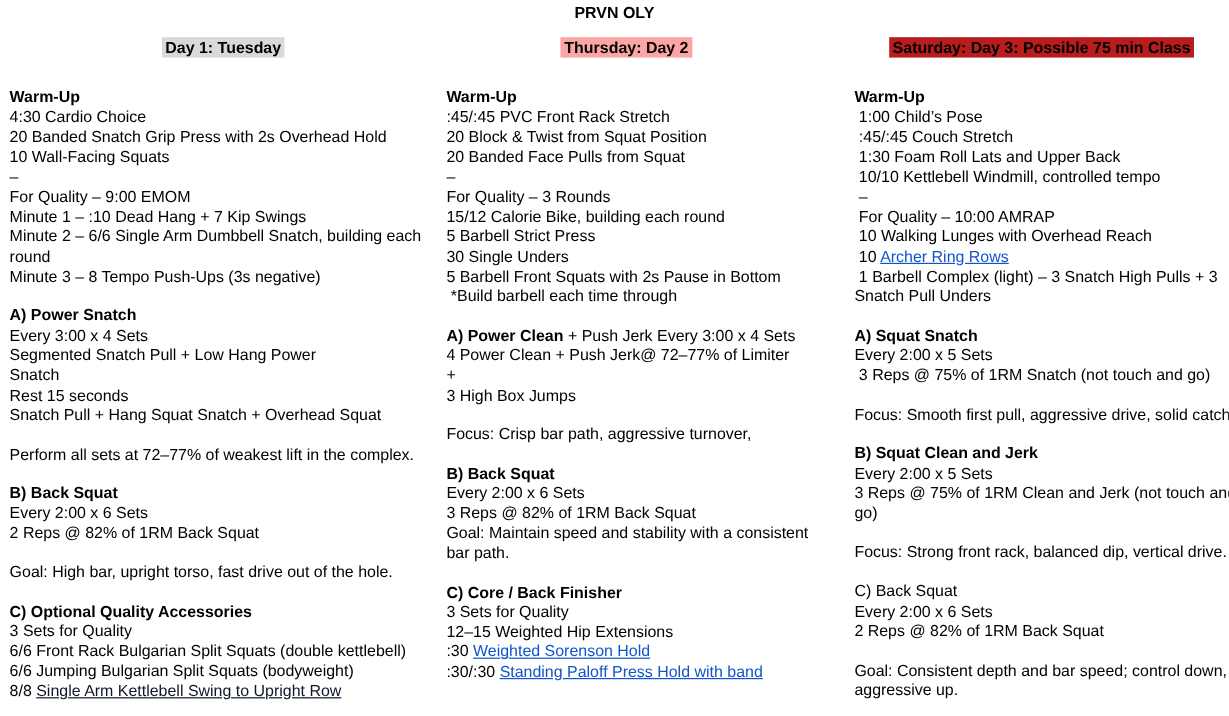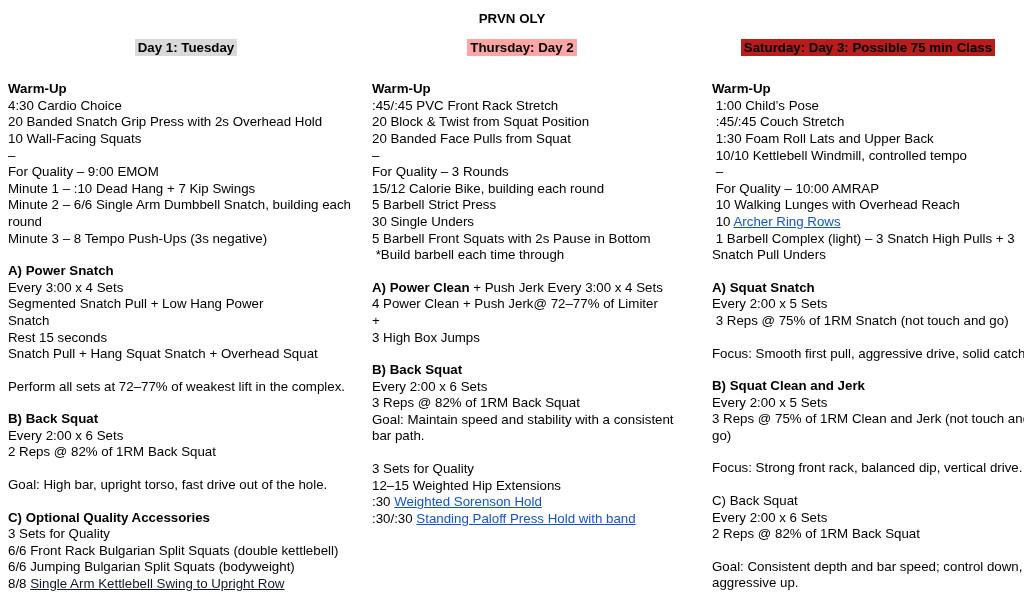--- a/index.html
+++ b/index.html
@@ -9,21 +9,21 @@
     background: #ffffff;
     color: #000000;
     font-family: "Liberation Sans", sans-serif;
     font-size: 13.3px;
     line-height: 16.6px;
     overflow: hidden;
   }
   .doc-title {
     text-align: center;
     font-weight: 700;
-    padding-top: 11px;
+    padding-top: 3px;
   }
   .columns {
     display: flex;
     margin-top: 12px;
     padding-left: 8px;
   }
   .col { flex: none; }
   .col-0 { width: 356px; }
   .col-1 { width: 300px; margin-left: 8px; }
   .col-2 { width: 312px; margin-left: 40px; }
@@ -107,27 +107,31 @@
         <div class="line"><span>5 Barbell Front Squats with 2s Pause in Bottom</span></div>
         <div class="line"><span> *Build barbell each time through</span></div>
       </div>
       <div class="block">
         <div class="line"><span class="bold">A) Power Clean</span><span> + Push Jerk Every 3:00 x 4 Sets</span></div>
         <div class="line"><span>4 Power Clean + Push Jerk@ 72–77% of Limiter</span></div>
         <div class="line"><span>+</span></div>
         <div class="line"><span>3 High Box Jumps</span></div>
       </div>
       <div class="block">
+        <div class="line"><span>Focus: Crisp bar path, aggressive turnover,</span></div>
+      </div>
+      <div class="block">
         <div class="line"><span class="bold">B) Back Squat</span></div>
         <div class="line"><span>Every 2:00 x 6 Sets</span></div>
         <div class="line"><span>3 Reps @ 82% of 1RM Back Squat</span></div>
         <div class="line"><span>Goal: Maintain speed and stability with a consistent</span></div>
         <div class="line"><span>bar path.</span></div>
       </div>
       <div class="block">
+        <div class="line"><span class="bold">C) Core / Back Finisher</span></div>
         <div class="line"><span>3 Sets for Quality</span></div>
         <div class="line"><span>12–15 Weighted Hip Extensions</span></div>
         <div class="line"><span>:30 </span><a href="#" class="doc-link" style="color: rgb(17, 85, 204);">Weighted Sorenson Hold</a></div>
         <div class="line"><span>:30/:30 </span><a href="#" class="doc-link" style="color: rgb(17, 85, 204);">Standing Paloff Press Hold with band</a></div>
       </div>
     </section>
     <section class="col col-2">
       <div class="col-header-row"><span class="col-header" style="background: #b91c1c;">Saturday: Day 3: Possible 75 min Class</span></div>
       <div class="block">
         <div class="line"><span class="bold">Warm-Up</span></div>

